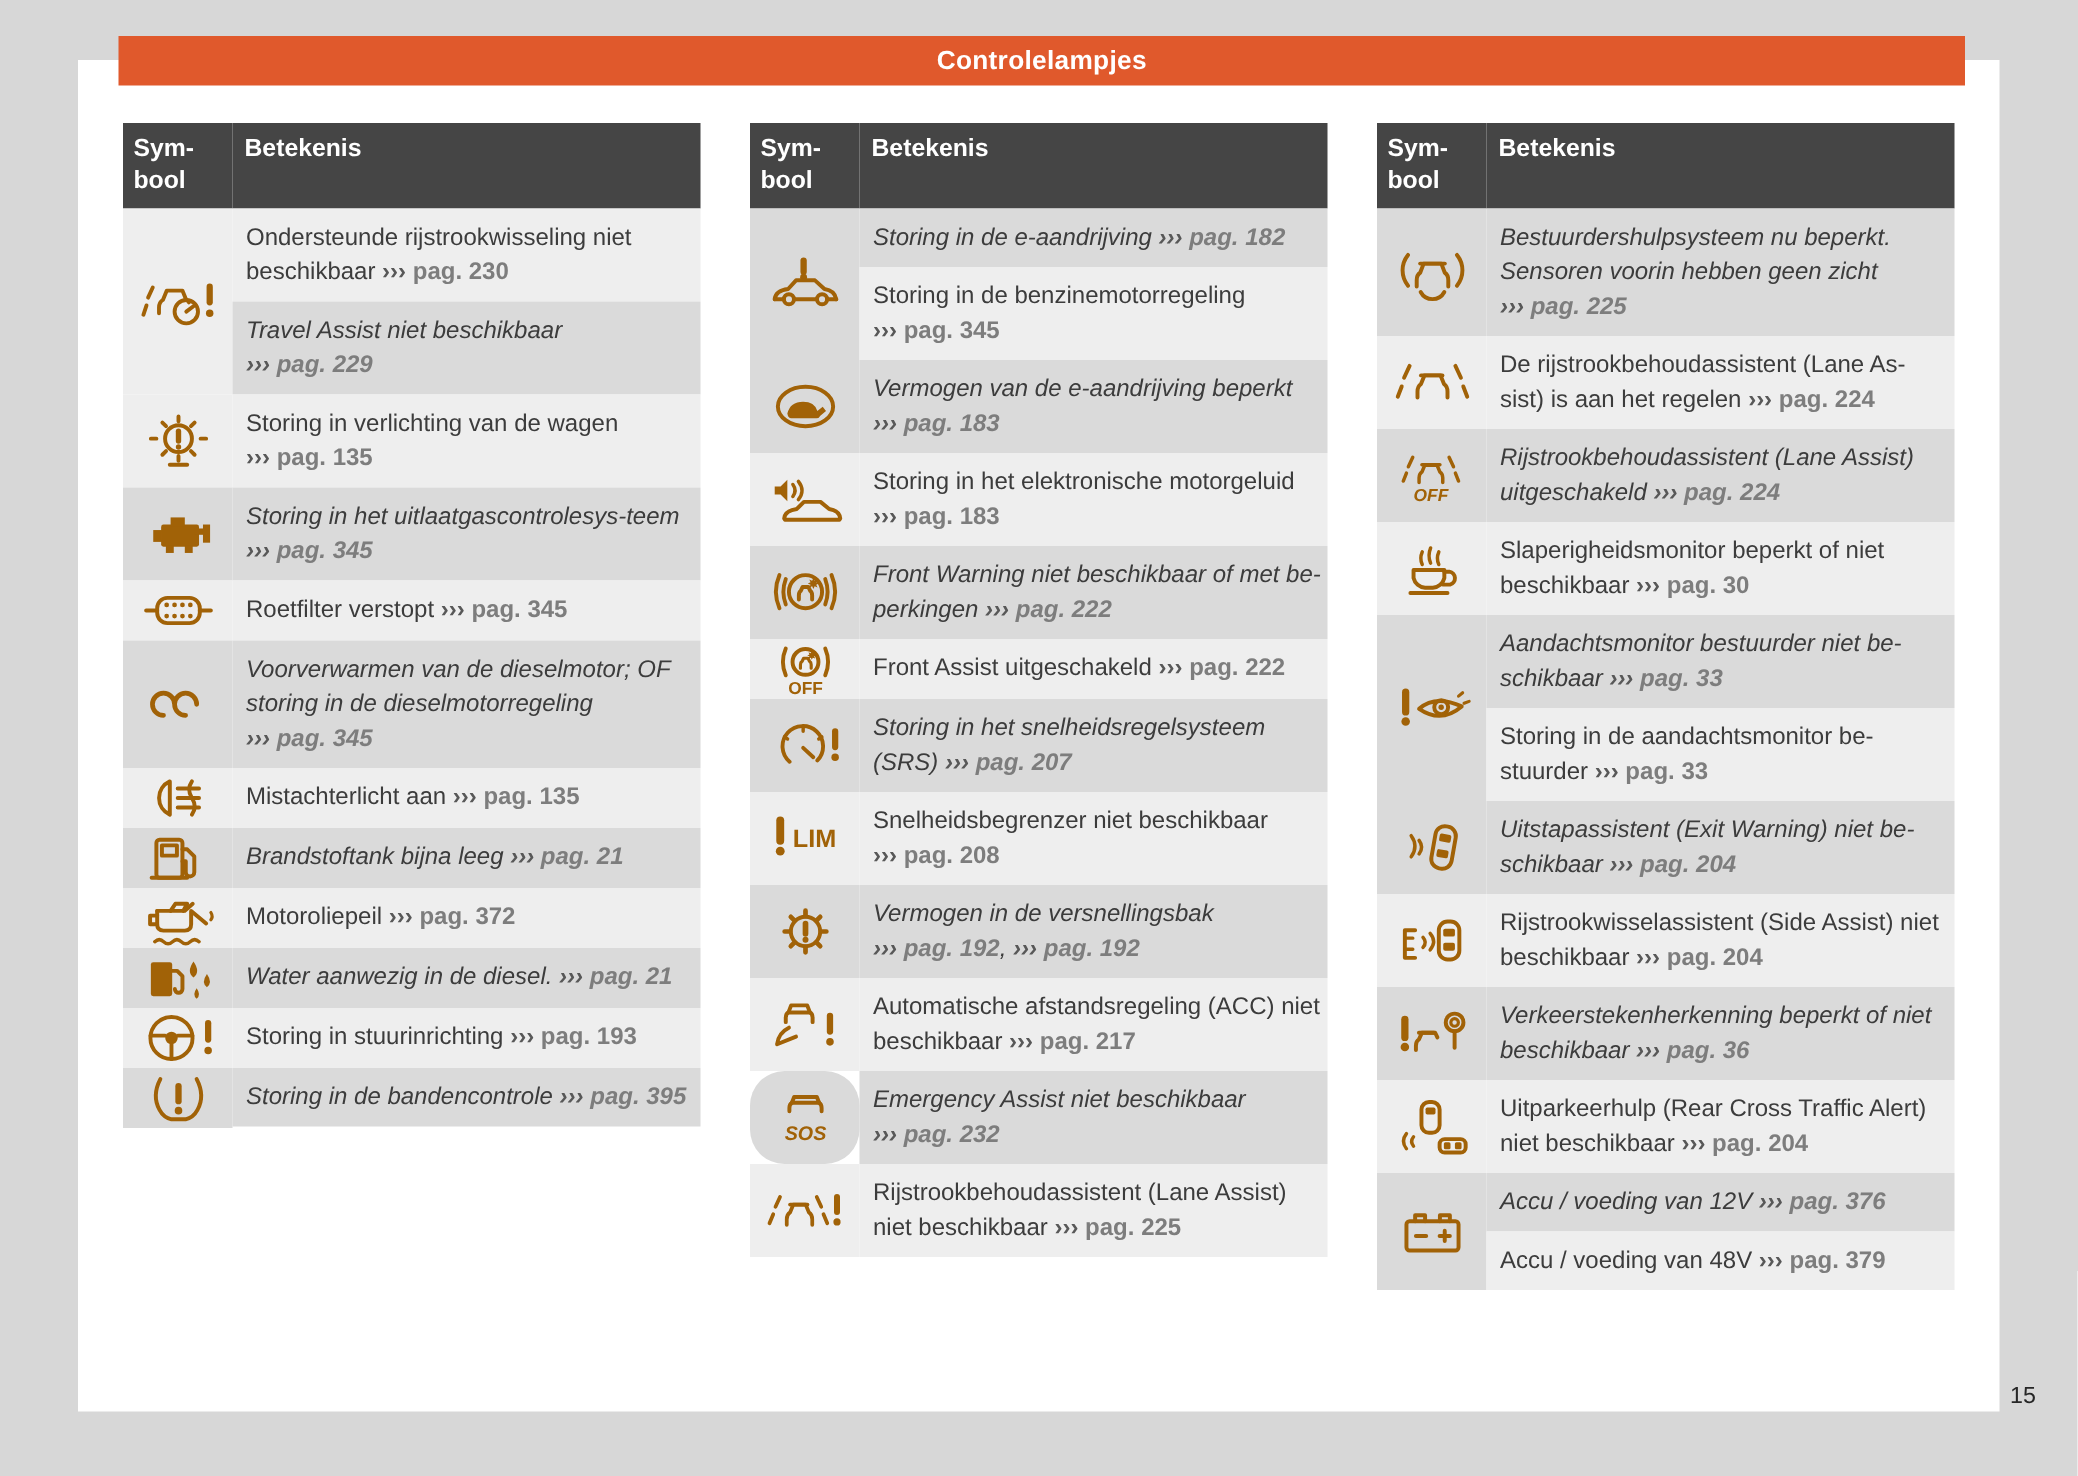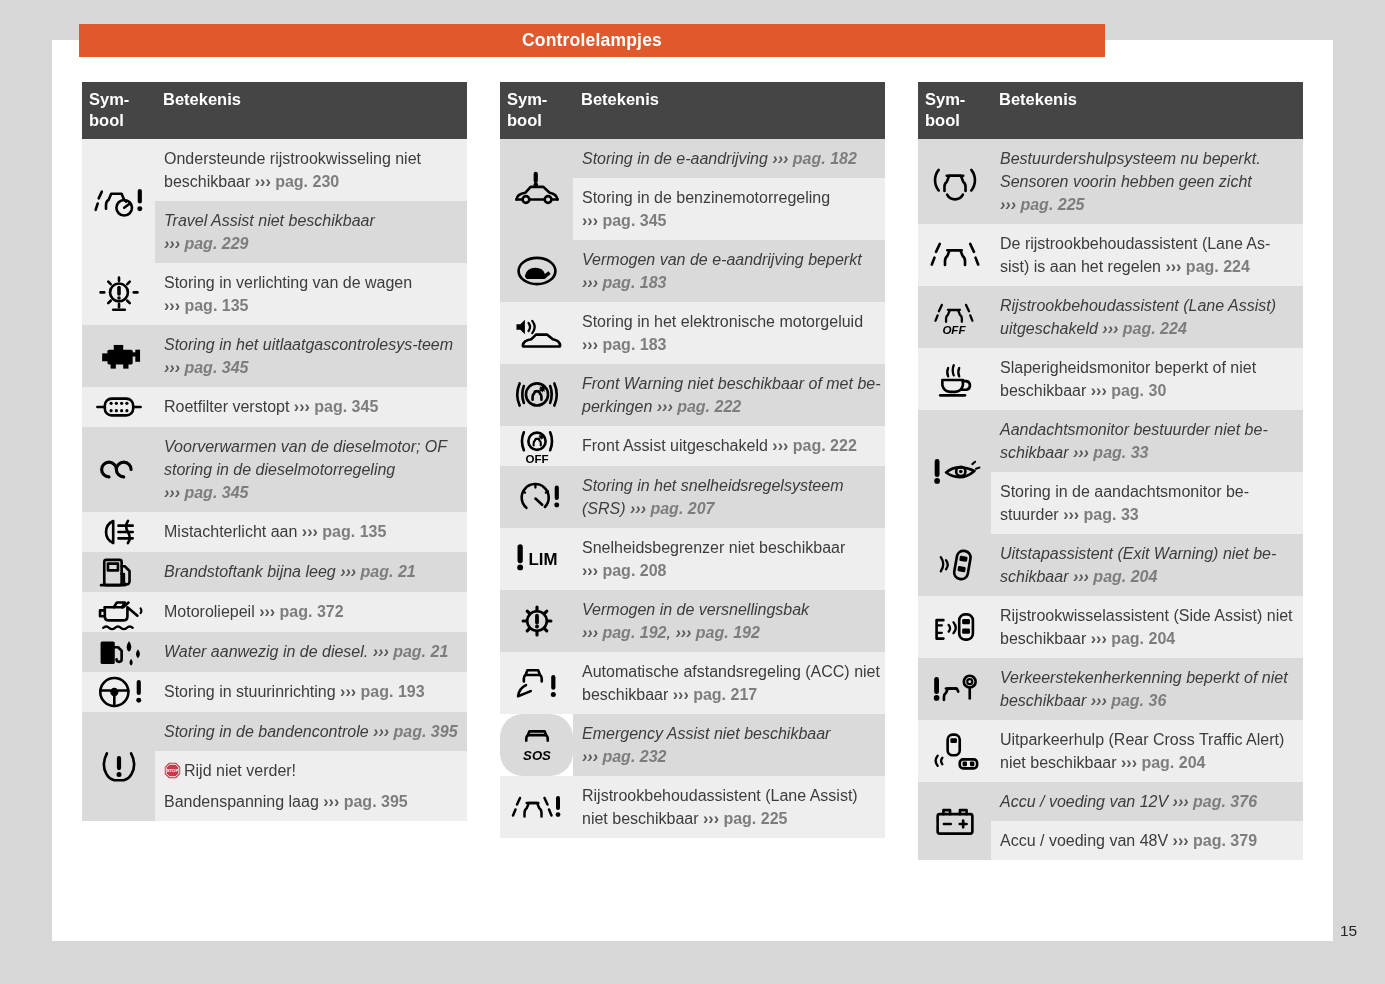--- a/index.html
+++ b/index.html
@@ -6,41 +6,41 @@
   body{
     width:1385px;height:984px;position:relative;overflow:hidden;
     background:#d7d7d7;
     font-family:"Liberation Sans", sans-serif;
   }
   .manual-page{
     position:absolute;left:52px;top:40px;width:1281px;height:901px;
     background:#ffffff;
   }
   .title-bar{
-    position:absolute;left:79px;top:24px;width:1026px;height:33px;
+    position:absolute;left:79px;top:24px;width:1231px;height:33px;
     background:#E0592C;color:#fff;font-weight:bold;font-size:17.5px;
     display:flex;align-items:center;justify-content:center;letter-spacing:.2px;
     z-index:2;
   }
   .ctable{
     position:absolute;top:82px;width:385px;
     display:grid;grid-template-columns:73px 1fr;gap:0;
     align-content:start;z-index:2;
   }
   #table-0{left:82px}
   #table-1{left:500px}
   #table-2{left:918px}
   .hcell{
     background:#454545;color:#ffffff;font-weight:bold;font-size:16.5px;
     padding:7px 8px;min-height:55px;box-sizing:border-box;line-height:1.3;
   }
   .hcell.sym{white-space:pre-line;padding-left:7px;}
   .sym-cell{
     display:flex;align-items:center;justify-content:center;
-    color:#000000;
+    color:#a16207;
   }
   .sym-cell svg{width:52px;height:40px;display:block;}
   .row-cell{
     padding:8px 4px 8px 9px;font-size:16px;line-height:23px;color:#3c3c3c;
     box-sizing:border-box;
   }
   .shade-light{background:#eeeeee;}
   .shade-dark{background:#dadada;font-style:italic;}
   .ref{font-weight:bold;color:#7d7d7d;white-space:nowrap;}
   .ref .arr{color:#585858;}
@@ -219,28 +219,20 @@
         <g fill="none" stroke="currentColor" stroke-width="2.5" stroke-linecap="round" stroke-linejoin="round" font-family="Liberation Sans, sans-serif">
           <path d="M12.5 7 q-5.5 10.5 -0.5 19.5 q2.5 4.8 7.5 6 h9 q5-1.2 7.5-6 q5-9 -0.5-19.5"></path>
           <path d="M24 11.5 v9.5" stroke-width="4"></path>
           <circle cx="24" cy="27" r="2.4" fill="currentColor" stroke="none"></circle>
         </g>
       </svg>
     </div>
     <div class="row-cell shade-dark">
       <div class="para"><span>Storing in de bandencontrole </span><b class="ref"><span class="arr">›››</span> <span>pag.</span> <span>395</span></b></div>
     </div>
-    <div class="row-cell shade-light">
-      <div class="para"><svg class="stop-icon" viewBox="0 0 22 22">
-          <polygon points="6.4,1 15.6,1 21,6.4 21,15.6 15.6,21 6.4,21 1,15.6 1,6.4" fill="#C53B4E"></polygon>
-          <polygon points="7.2,2.9 14.8,2.9 19.1,7.2 19.1,14.8 14.8,19.1 7.2,19.1 2.9,14.8 2.9,7.2" fill="none" stroke="#fff" stroke-width="1.2"></polygon>
-          <text x="11" y="13.4" text-anchor="middle" font-size="5.6" font-weight="bold" fill="#fff" font-family="Liberation Sans, sans-serif">STOP</text>
-        </svg><span>Rijd niet verder!</span></div>
-      <div class="para"><span>Bandenspanning laag </span><b class="ref"><span class="arr">›››</span> <span>pag.</span> <span>395</span></b></div>
-    </div>
   </div>
 <div class="ctable" id="table-1">
     <div class="hcell sym">Sym-
 bool</div>
     <div class="hcell">Betekenis</div>
     <div class="sym-cell shade-dark" style="grid-row: span 2;">
       <svg viewBox="0 0 48 38">
         <g fill="none" stroke="currentColor" stroke-width="2.5" stroke-linecap="round" stroke-linejoin="round" font-family="Liberation Sans, sans-serif">
           <path d="M22.8 4.5 v7" stroke-width="4"></path>
           <circle cx="22.8" cy="15" r="2.2" fill="currentColor" stroke="none"></circle>

